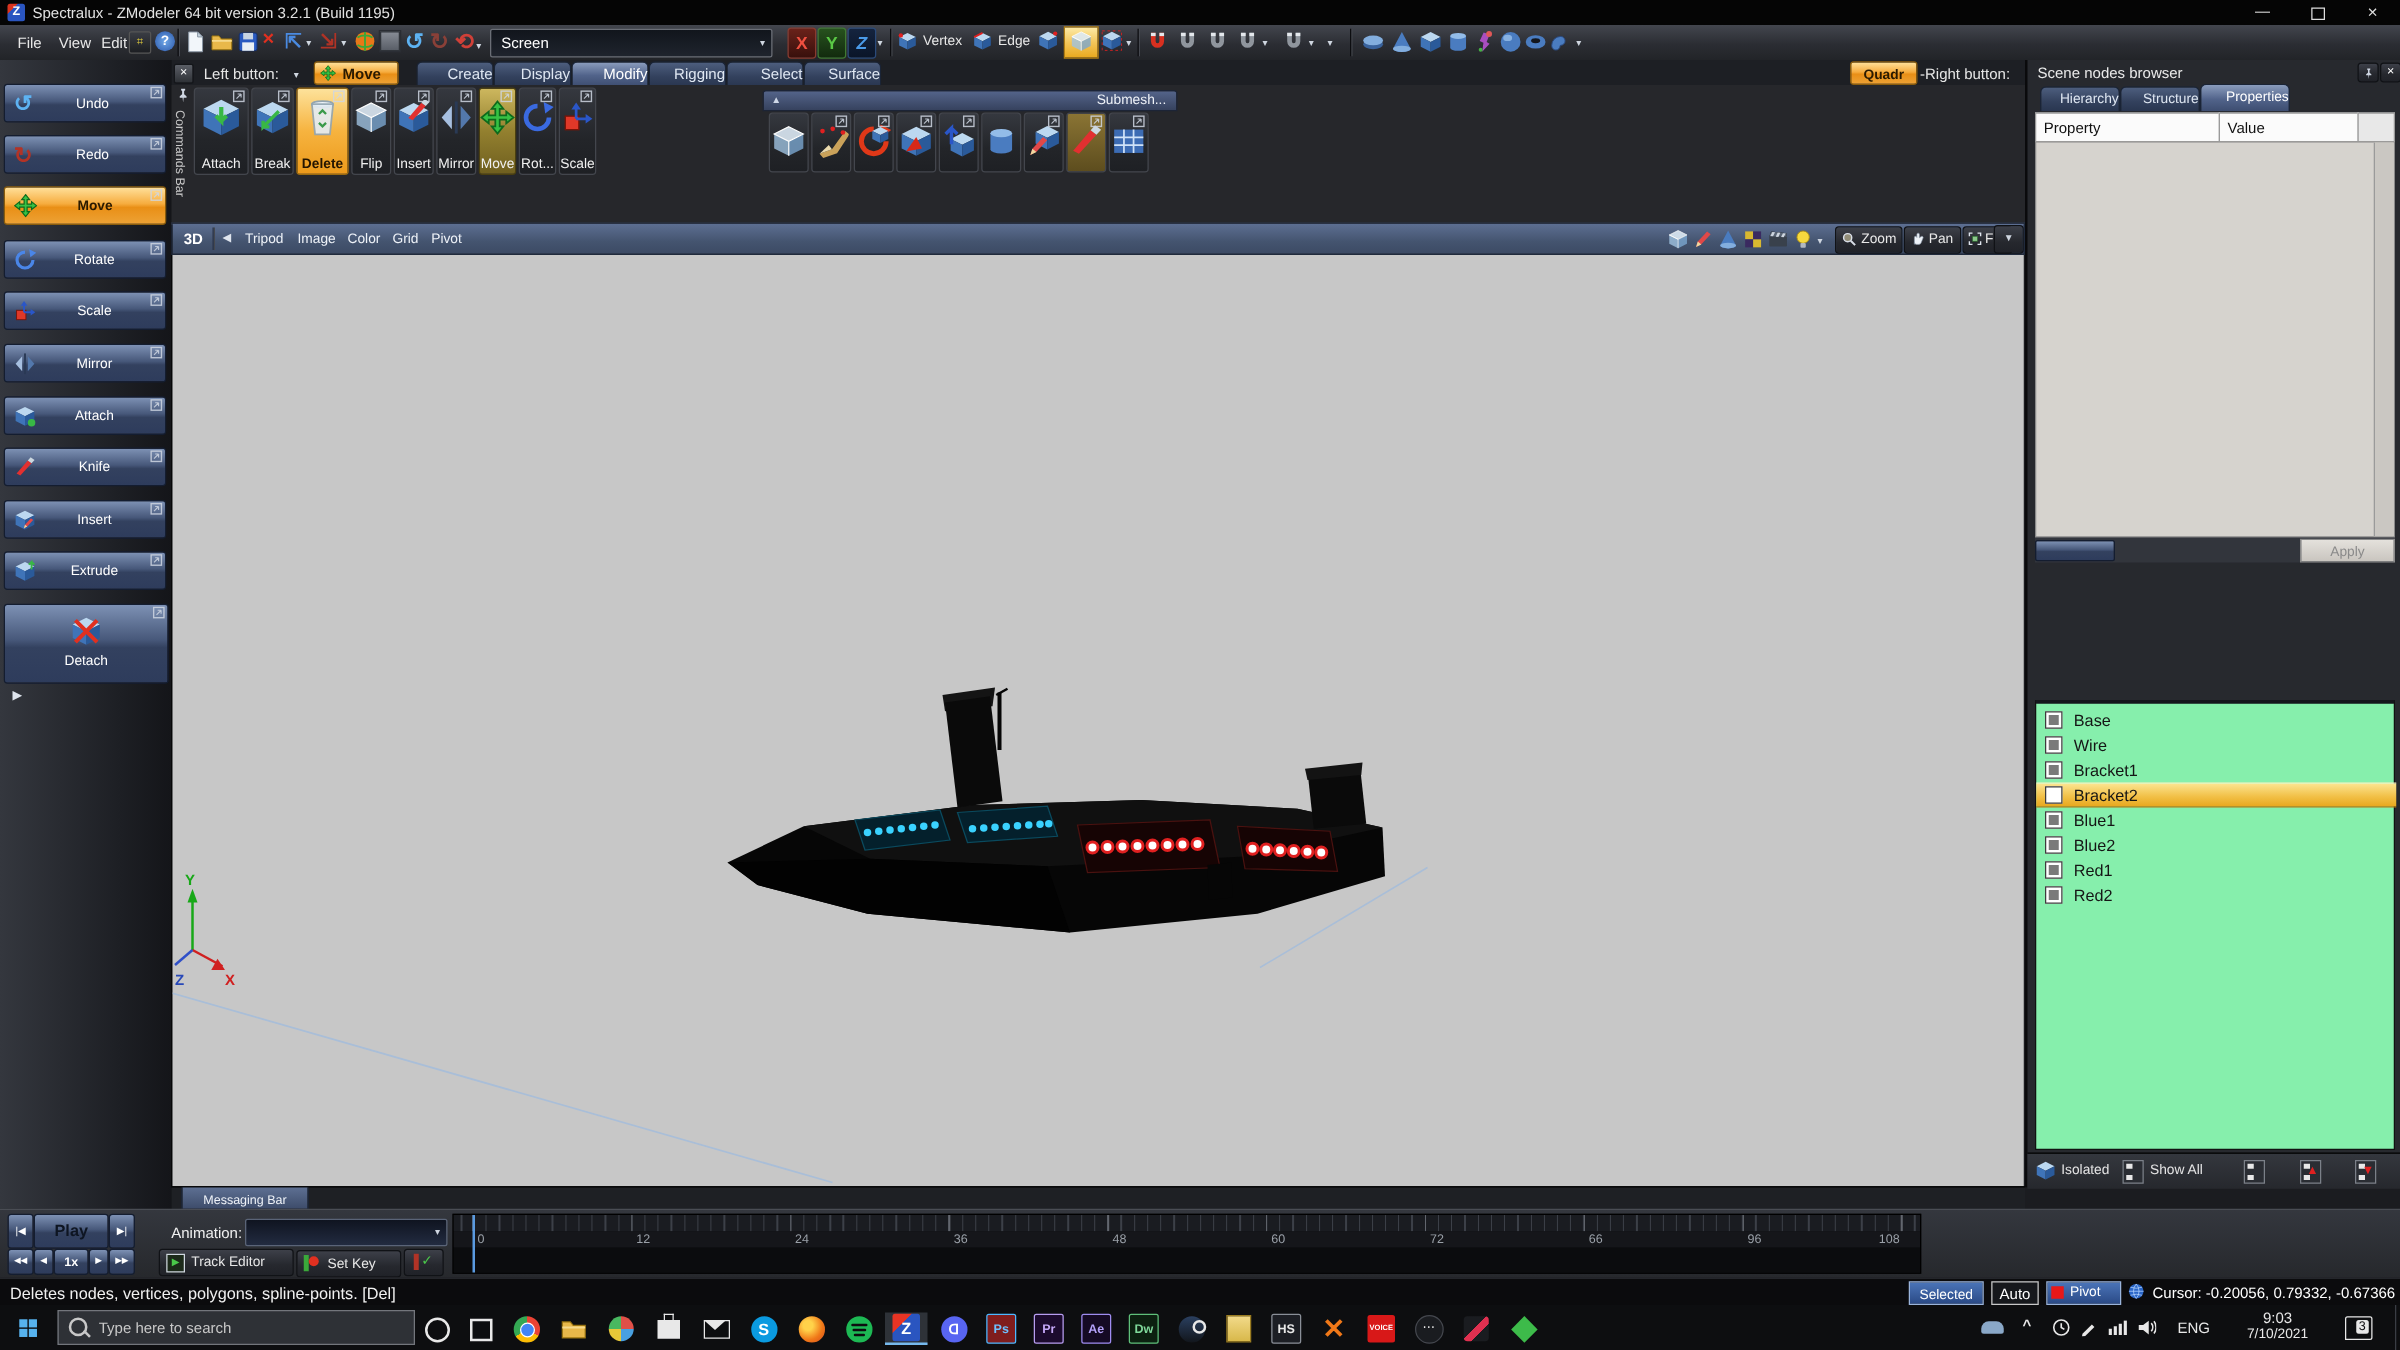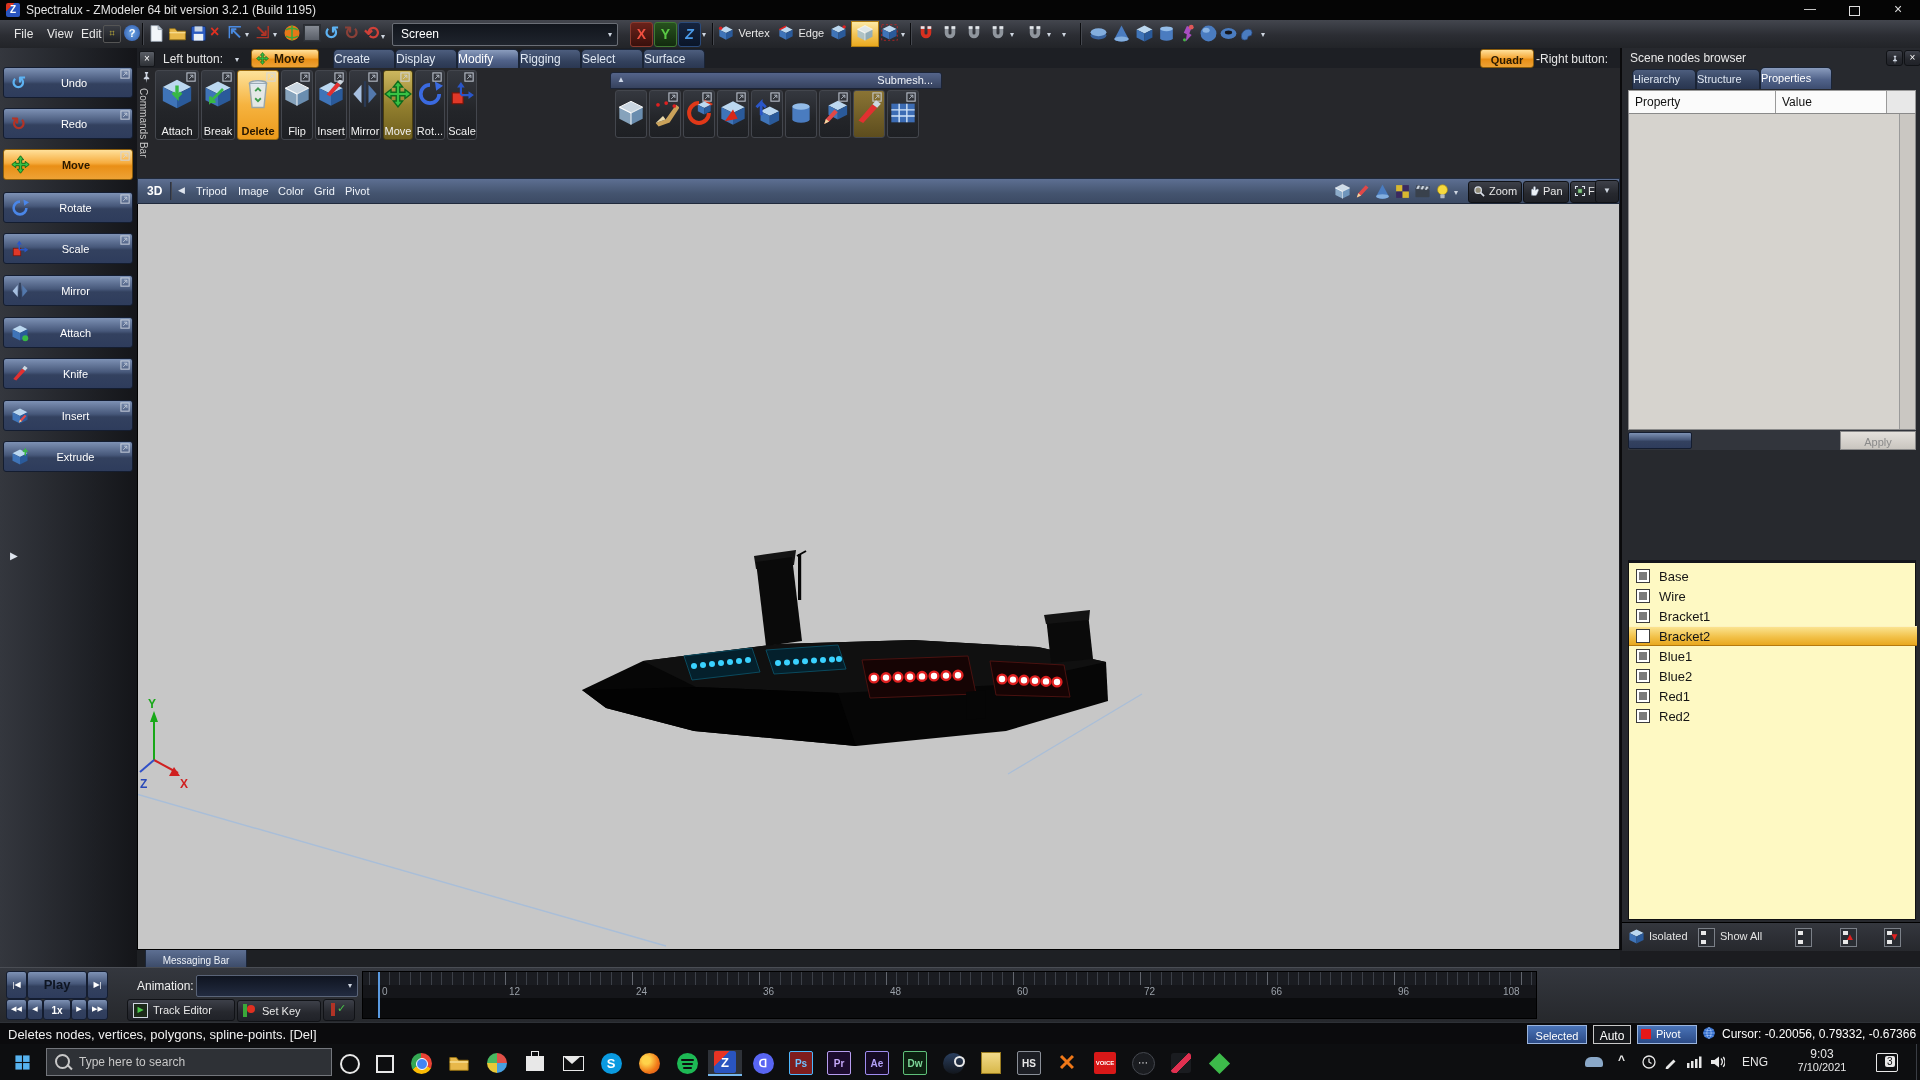--- a/index.html
+++ b/index.html
@@ -4,21 +4,21 @@
 <style>
   html,body{margin:0;padding:0}
   body{width:1920px;height:1080px;background:#1b1c20;font-family:"Liberation Sans",sans-serif;overflow:hidden;color:#e8e8e8;position:relative}
   .a{position:absolute}
   .txt{white-space:nowrap}
   
   .gblue{background:linear-gradient(#7d91b4,#47587a 45%,#33415f 55%,#2e3c5c);border:1px solid #141d30;border-radius:3px;color:#fff}
   .gorange{background:linear-gradient(#ffe09a,#f6ac3e 45%,#e98f16 55%,#eda235);border:1px solid #8a5c0c;border-radius:3px;color:#2a1a00}
   .ggold{background:linear-gradient(#fdeaa6,#f3c65a 50%,#e9a91f);border:1px solid #b07d12}
   .tbtn{background:linear-gradient(#3d4049,#26282e 60%,#202228);border:1px solid #101216;border-radius:3px;color:#e8e8e8}
-  .tab{background:linear-gradient(#4d5e7e,#33415d 60%,#293650);border:1px solid #1a2436;border-bottom:none;border-radius:5px 5px 0 0;color:#dfe7f2;text-align:left;font-size:12px;line-height:19px}
+  .tab{background:linear-gradient(#4d5e7e,#33415d 60%,#293650);border:1px solid #1a2436;border-bottom:none;border-radius:5px 5px 0 0;color:#dfe7f2;text-align:right;font-size:12px;line-height:19px}
   .tab.on{background:linear-gradient(#8a9cbd,#51638a 55%,#3d4d70);color:#fff}
   .cmdbtn{background:linear-gradient(#35383f,#232529 60%,#1e2024);border:1px solid #43464d;border-radius:3px;text-align:center}
   .cmdbtn .lb{position:absolute;bottom:2px;left:0;right:0;text-align:center;font-size:11px;color:#f0f0f0}
   .cmdbtn.hl-or{background:linear-gradient(#fde29b,#f6b33f 50%,#ec9a1b);border-color:#9a6a10}
   .cmdbtn.hl-or .lb{color:#241500;font-weight:bold}
   .cmdbtn.hl-ol{background:linear-gradient(#cdb75e,#93802f 50%,#6f5f1f);border-color:#4a3f10}
   .ic{display:inline-block;vertical-align:middle}
   .corner{position:absolute;top:1px;right:1px;width:11px;height:11px;opacity:.85}
   .sep-v{width:1px;background:#0c0d10;box-shadow:1px 0 0 #45484f}
   
@@ -423,20 +423,30 @@
   <div class="a sbtn gblue" style="top:393px">
       <svg width="18" height="18" viewBox="0 0 24 24">
         <use href="#cube"></use>
         <path d="M19 10 V2 l-3 3 m3 -3 l3 3" stroke="#38b845" stroke-width="2" fill="none"></path>
       </svg>
       <span class="lab">Extrude</span>
       <svg class="corner" viewBox="0 0 12 12">
         <use href="#corner"></use>
       </svg>
     </div>
+  <div class="a gblue" style="left:3px;top:435px;width:130px;height:62px;text-align:center">
+    <svg width="26" height="26" viewBox="0 0 24 24" style="margin-top:8px">
+        <use href="#cube"></use>
+        <path d="M4 4 L20 20 M20 4 L4 20" stroke="#e03020" stroke-width="3"></path>
+      </svg>
+    <div style="font-size:11px">Detach</div>
+    <svg class="corner" viewBox="0 0 12 12">
+        <use href="#corner"></use>
+      </svg>
+  </div>
   <span class="a" style="left:10px;top:502px;color:#dfe5ee;font-size:10px">▶</span>
 </div>
 
 <div class="a" style="left:137px;top:48px;width:1483px;height:20px;background:#1d1f24">
   <span class="a" style="left:2px;top:3px;width:14px;height:14px;background:linear-gradient(#5a5e66,#2e3136);border:1px solid #14161a;border-radius:2px;color:#fff;font-size:10px;text-align:center;line-height:13px">×</span>
   <span class="a txt" style="left:26px;top:4px;font-size:12px;color:#e6e6e6">Left button:</span>
   <span class="a chev" style="left:98px;top:7px">▾</span>
   <div class="a gorange" style="left:114px;top:1px;width:66px;height:17px">
     <svg width="13" height="13" viewBox="0 0 24 24" class="a" style="left:4px;top:2px">
         <use href="#move4"></use>
@@ -723,21 +733,21 @@
     <div class="a" style="right:0;top:0;width:15px;height:100%;background:#cac7c2;border-left:1px solid #9a9a9a"></div>
   </div>
 
   <div class="a" style="left:6px;top:382px;width:288px;height:20px;background:#32353c">
     <div class="a gblue" style="left:0;top:2px;width:62px;height:15px;border-radius:2px"></div>
     <div class="a" style="left:212px;top:1px;width:74px;height:17px;background:linear-gradient(#e4e1dc,#c9c5bf);border:1px solid #8a8a8a;text-align:center">
       <span style="font-size:11px;color:#8a8a8a;line-height:16px">Apply</span>
     </div>
   </div>
 
-  <div class="a" style="left:6px;top:512px;width:288px;height:360px;background:#fef9c3;border:1px solid #111;border-top:3px solid #14161c;box-sizing:border-box">
+  <div class="a" style="left:6px;top:512px;width:288px;height:360px;background:#86efac;border:1px solid #111;border-top:3px solid #14161c;box-sizing:border-box">
     <div class="nrow" style="top:3px">
         <span class="cb chk"></span>
         <span>Base</span>
       </div>
     <div class="nrow" style="top:23px">
         <span class="cb chk"></span>
         <span>Wire</span>
       </div>
     <div class="nrow" style="top:43px">
         <span class="cb chk"></span>

